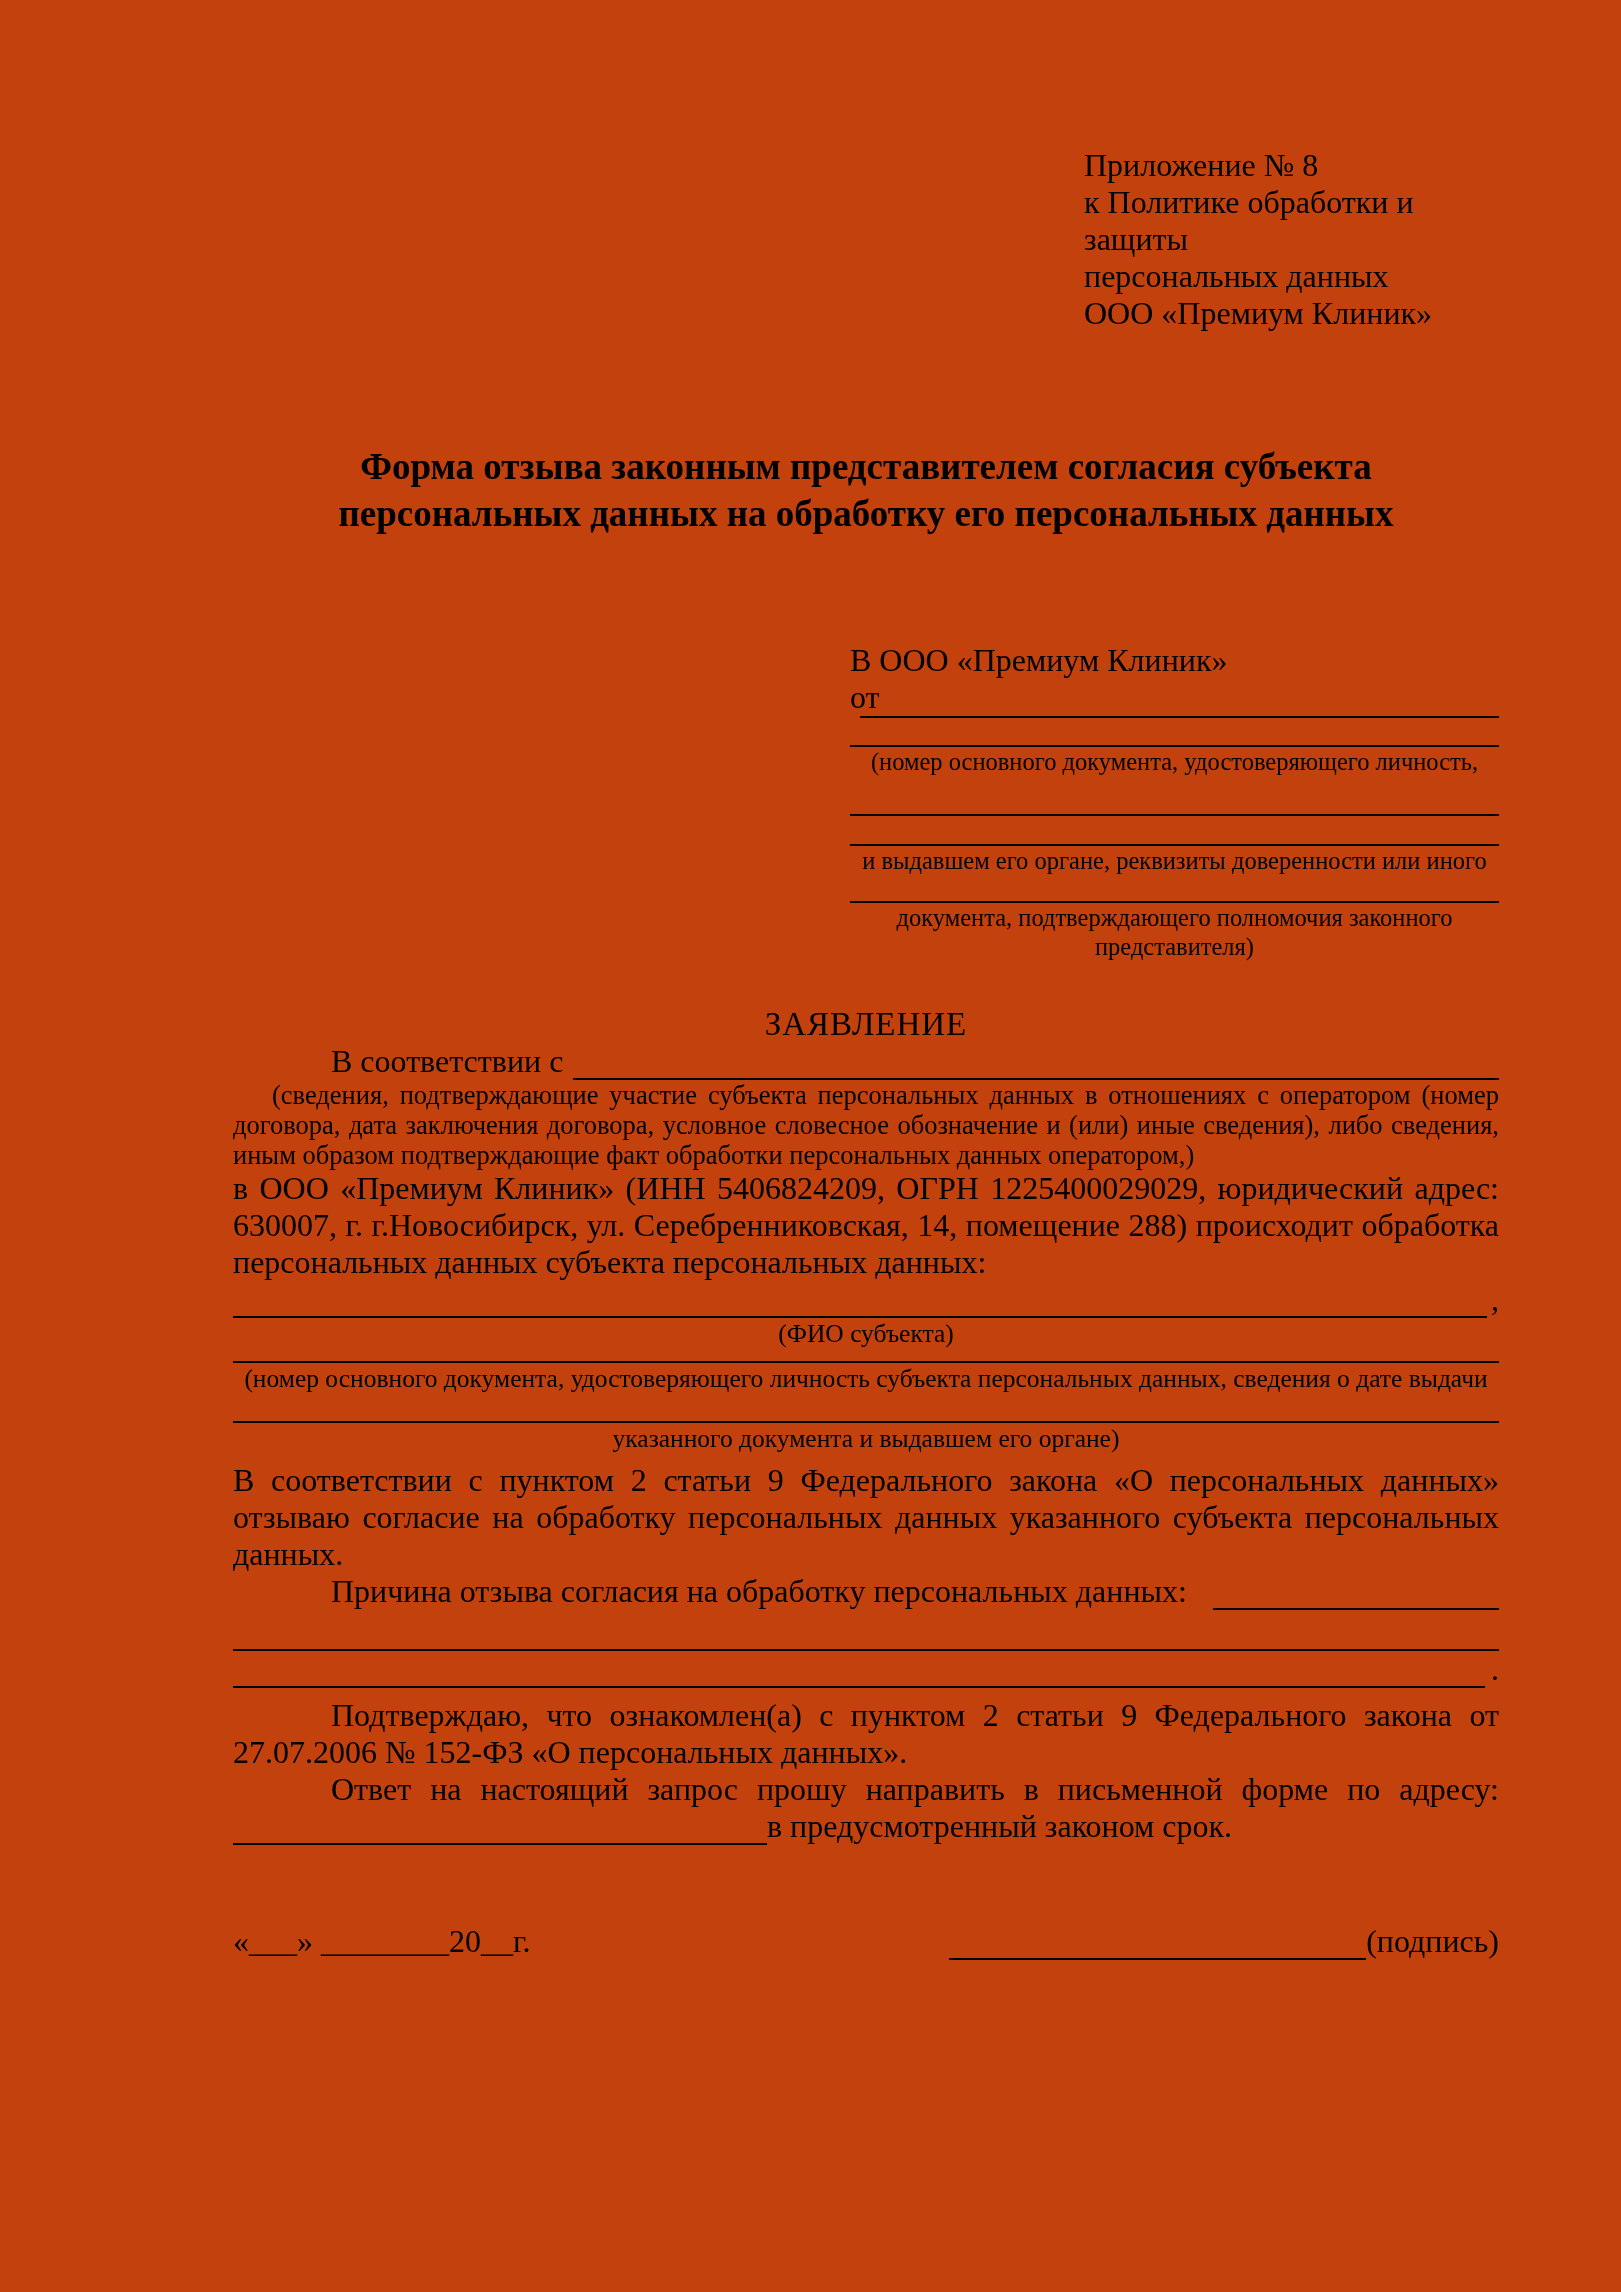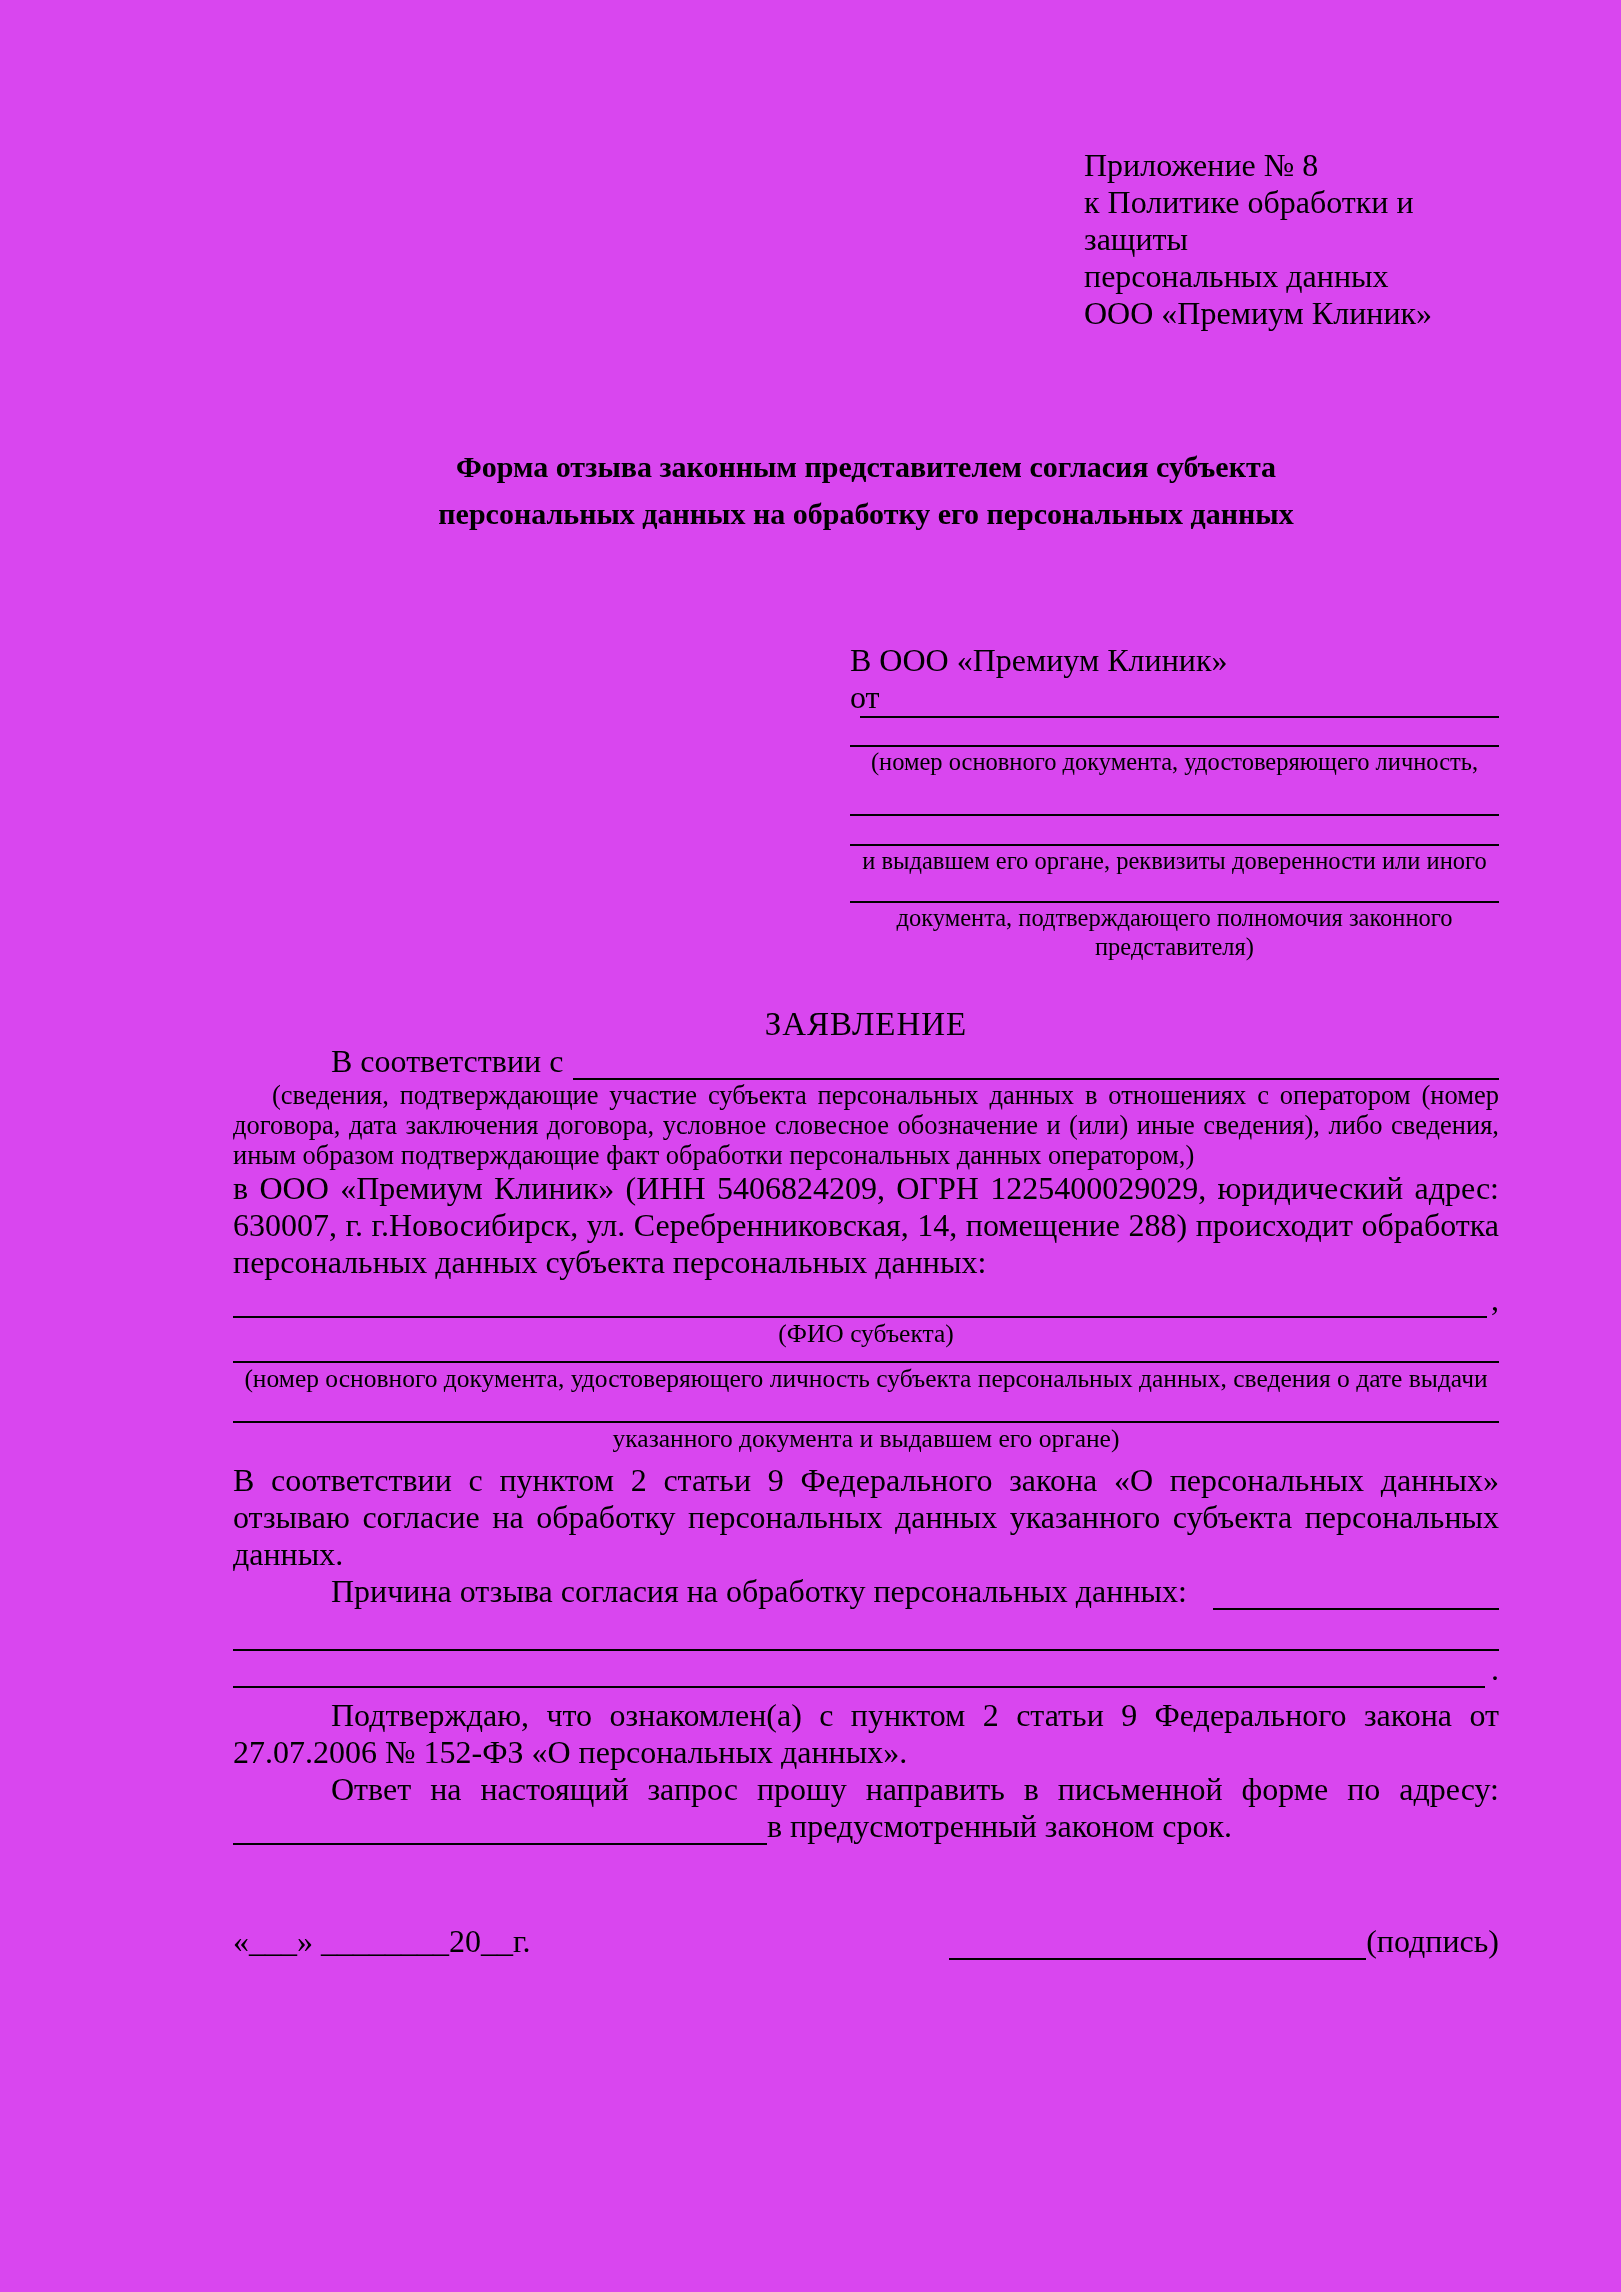--- a/index.html
+++ b/index.html
@@ -1,28 +1,28 @@
 <!DOCTYPE html>
 <html><head>
 <meta charset="utf-8">
 <style>
   html,body{margin:0;padding:0;background:#9a9a9a;}
   .page{
-    width:1621px;height:2293px;background:#d946ef;position:relative;
+    width:1621px;height:2293px;background:#c2410c;position:relative;
     font-family:"Liberation Serif","DejaVu Serif",serif;color:#000;
     font-size:32px;line-height:37px;overflow:hidden;
   }
   .content{position:absolute;left:233px;top:0;width:1266px;}
 
   
   .appendix{padding-top:147px;margin-left:851px;width:416px;}
   .appendix div{line-height:37px;}
 
   
-  .doc-title{margin-top:111px;text-align:center;font-weight:bold;font-size:30px;line-height:47px;}
+  .doc-title{margin-top:111px;text-align:center;font-weight:bold;font-size:37px;line-height:47px;}
 
   
   .addressee{margin-top:105px;margin-left:617px;width:649px;}
   .addr-to{line-height:37px;}
   .flex-row{display:flex;flex-direction:column;}
   .fill-line{flex:1 1 auto;border-bottom:2.9px solid #000;margin-left:9.8px;}
   .rule{border-bottom:2.9px solid #000;height:0;}
   .cap{font-size:25.5px;line-height:31px;text-align:center;}
   .cap-sm{font-size:24.5px;line-height:29px;text-align:center;}
   .g1{margin-top:27.4px;} .g2{margin-top:38px;} .g3{margin-top:28px;} .g4{margin-top:25.5px;}

